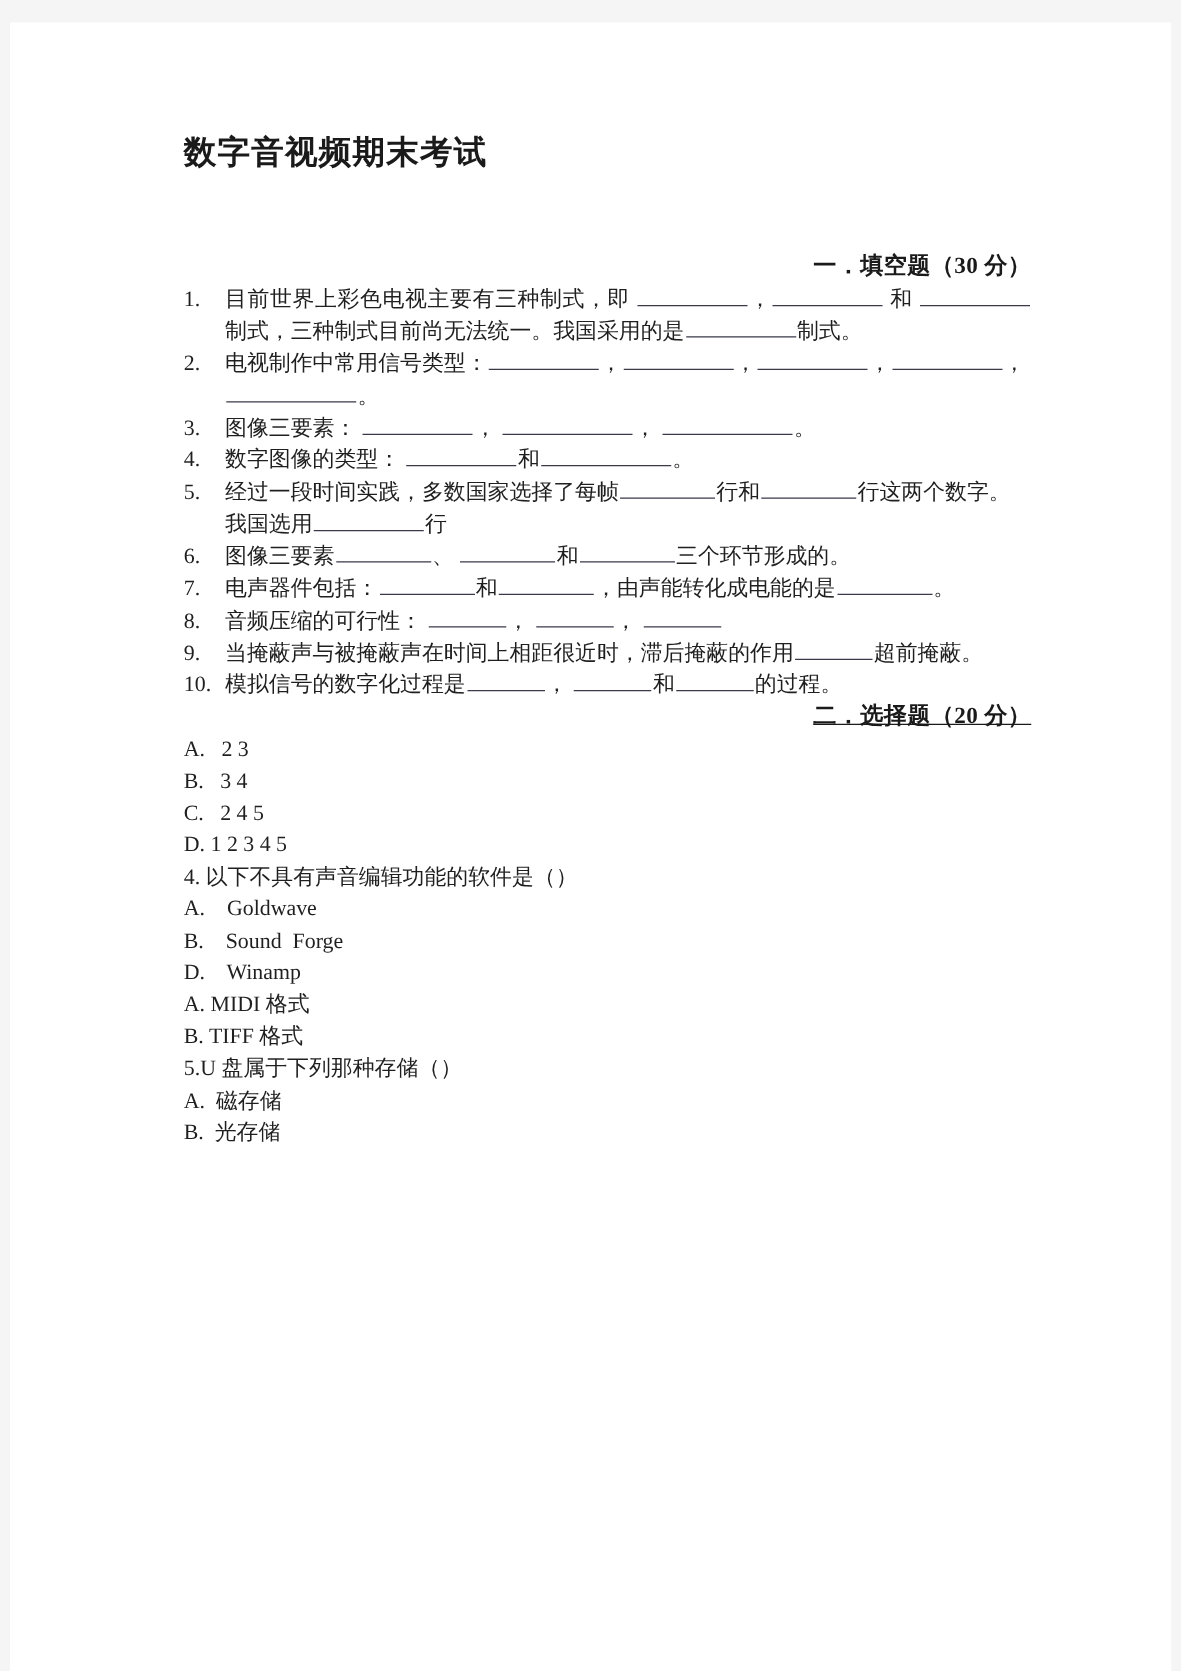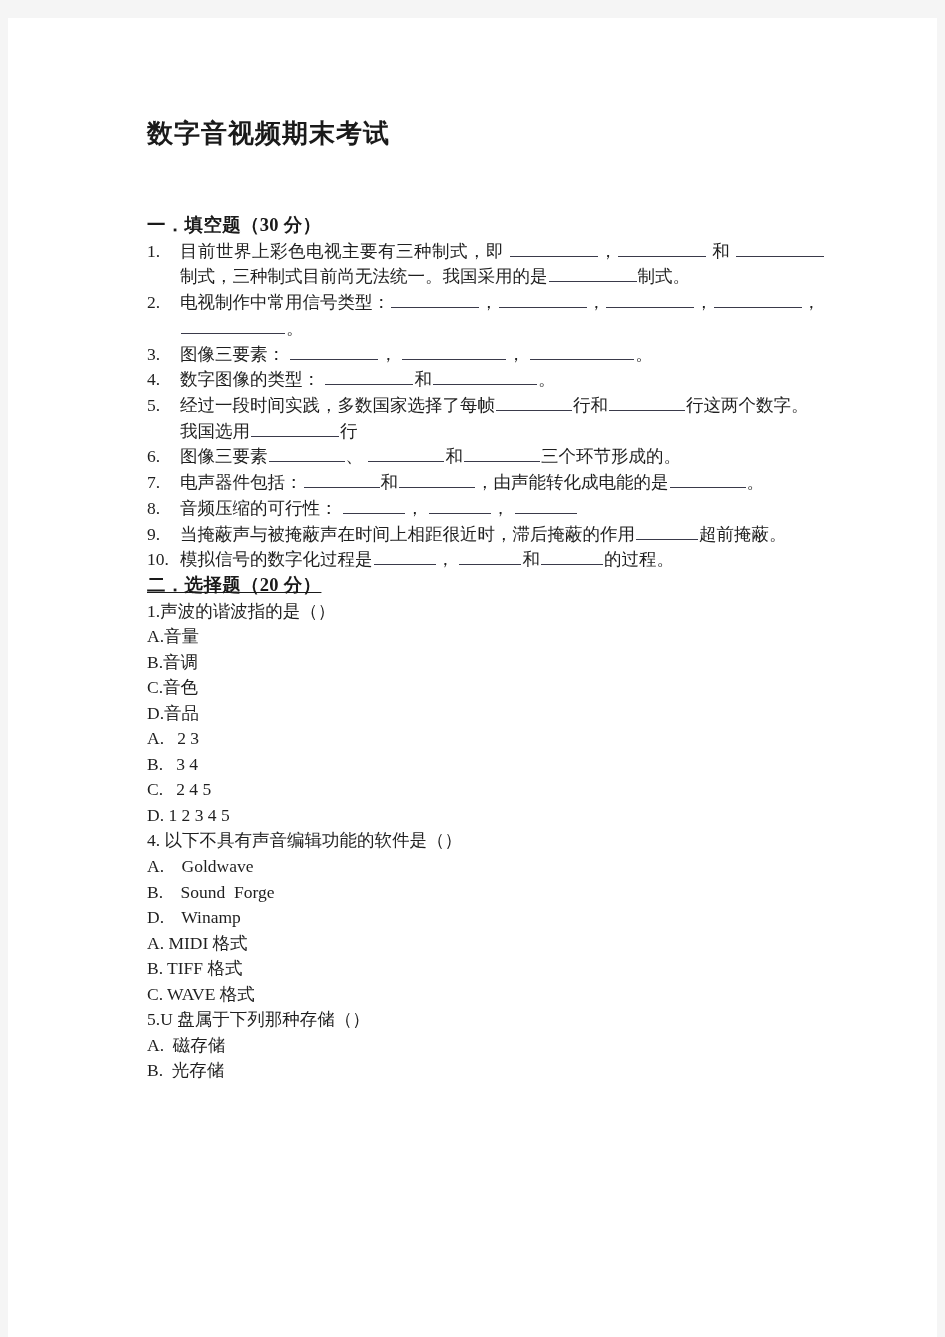--- a/index.html
+++ b/index.html
@@ -18,39 +18,40 @@
     left: 8px;
     top: 18px;
     width: 929px;
     height: 1319px;
     background: #ffffff;
     box-sizing: border-box;
   }
   .content {
     position: absolute;
     left: 139px;
-    top: 16px;
+    top: 4px;
     width: 678px;
   }
   .doc-title {
     font-size: 26px;
     font-weight: bold;
     color: #1a1a1a;
     letter-spacing: 1px;
     margin: 0;
     padding-top: 84px;
     line-height: 1.2;
   }
   .section-heading {
     font-size: 18.5px;
     font-weight: bold;
     color: #1a1a1a;
     margin: 0;
     line-height: 1.38;
     letter-spacing: 0.3px;
+    text-align: right;
   }
   .sec1-heading { margin-top: 64px; }
   .sec2-heading { margin-top: 0px; text-decoration: underline; }
 
   
   .fill-list {
     margin: 0;
     padding: 0;
     list-style: none;
   }
@@ -129,42 +130,34 @@
         <li class="fill-item"><span class="num">7.</span><span>电声器件包括：</span><span class="blank b-md"></span><span>和</span><span class="blank b-md"></span><span>，由声能转化成电能的是</span><span class="blank b-md"></span><span>。</span></li>
         <li class="fill-item"><span class="num">8.</span><span>音频压缩的可行性： </span><span class="blank b-sm"></span><span>， </span><span class="blank b-sm"></span><span>， </span><span class="blank b-sm"></span></li>
         <li class="fill-item"><span class="num">9.</span><span>当掩蔽声与被掩蔽声在时间上相距很近时，滞后掩蔽的作用</span><span class="blank b-sm"></span><span>超前掩蔽。</span></li>
         <li class="fill-item"><span class="num">10.</span><span>模拟信号的数字化过程是</span><span class="blank b-sm"></span><span>， </span><span class="blank b-sm"></span><span>和</span><span class="blank b-sm"></span><span>的过程。</span></li>
       </ol>
 
     <h2 class="section-heading sec2-heading">二．选择题（20 分）</h2>
 
     <ol class="mc-list" id="mc-list">
         <li>
-          <div class="mc-question">1.声波的谐波指的是（）</div>
-          <div class="mc-option">A.音量</div>
-          <div class="mc-option">B.音调</div>
-          <div class="mc-option">C.音色</div>
-          <div class="mc-option">D.音品</div>
-        </li>
-        <li>
           <div class="mc-option">A.   2 3</div>
           <div class="mc-option">B.   3 4</div>
           <div class="mc-option">C.   2 4 5</div>
           <div class="mc-option">D. 1 2 3 4 5</div>
         </li>
         <li>
           <div class="mc-question">4. 以下不具有声音编辑功能的软件是（）</div>
           <div class="mc-option">A.    Goldwave</div>
           <div class="mc-option">B.    Sound  Forge</div>
           <div class="mc-option">D.    Winamp</div>
         </li>
         <li>
           <div class="mc-option">A. MIDI 格式</div>
           <div class="mc-option">B. TIFF 格式</div>
-          <div class="mc-option">C. WAVE 格式</div>
         </li>
         <li>
           <div class="mc-question">5.U 盘属于下列那种存储（）</div>
           <div class="mc-option">A.  磁存储</div>
           <div class="mc-option">B.  光存储</div>
         </li>
       </ol>
 
   </div>
 </div>

